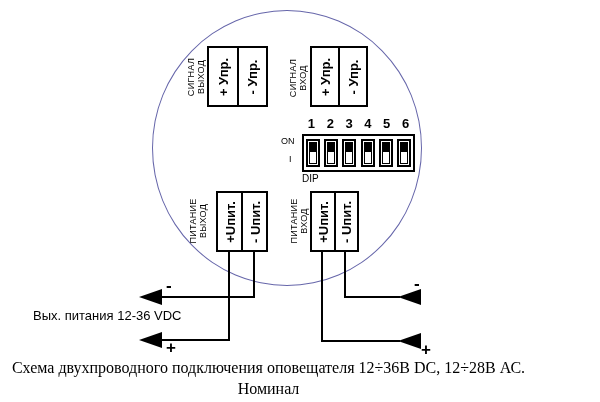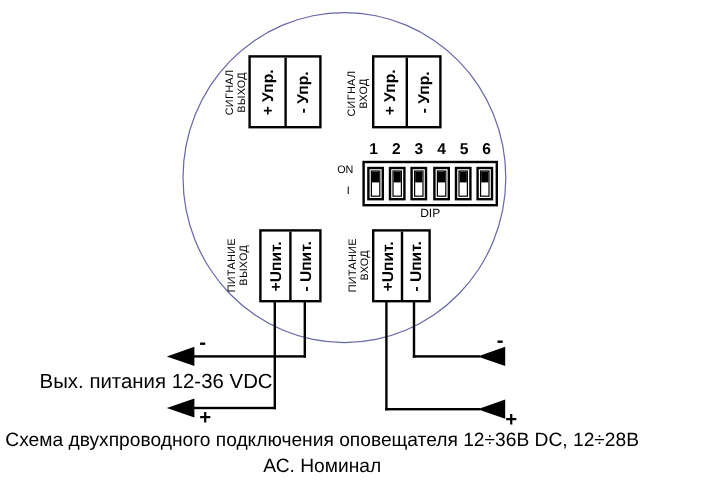--- a/index.html
+++ b/index.html
@@ -54,25 +54,25 @@
 
   
   .wire { position:absolute; background:#000; }
   .arrow-left {
     position:absolute; width:0; height:0;
     border-top:8px solid transparent; border-bottom:8px solid transparent;
     border-right:23px solid #000;
   }
   .pol { position:absolute; font-size:17px; font-weight:700; }
 
-  .biglabel { position:absolute; font-size:17px; }
+  .biglabel { position:absolute; font-size:13px; }
 
   #caption {
     position:absolute; left:0; top:357px; width:537px; text-align:center;
-    font-family:Liberation Sans, sans-serif; font-size:16px; line-height:21px;
+    font-family:Liberation Serif, serif; font-size:16px; line-height:21px;
   }
   .small { font-size:9px; }
 </style>
 </head>
 <body>
 
 <div id="stage">
 
   <div id="circle"></div>
 
@@ -133,21 +133,21 @@
         <div class="slot">
           <div class="knob"></div>
         </div>
       </div>
     <div class="dipsw">
         <div class="slot">
           <div class="knob"></div>
         </div>
       </div>
   </div>
-  <div class="abs" style="left:302px; top:173px; width:113px; text-align:center; font-size:10px;">DIP</div>
+  <div class="abs" style="left:302px; top:173px; width:113px; text-align:left; font-size:10px;">DIP</div>
 
   <div class="vlabel" style="left:198px; top:221px;">ПИТАНИЕ
 ВЫХОД</div>
   <div class="tblock" style="left:216px; top:191px; width:52px; height:61px;">
     <div class="tcell">
       <span class="vtext">+Uпит.</span>
     </div>
     <div class="tcell">
       <span class="vtext">- Uпит.</span>
     </div>

